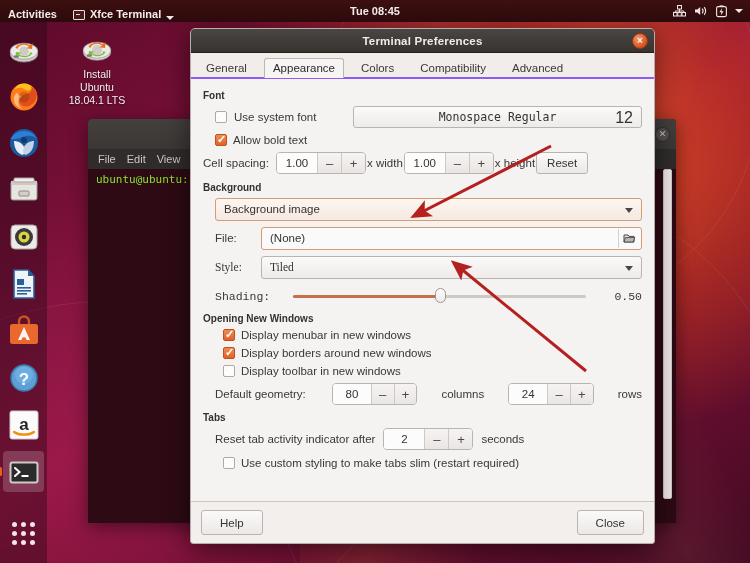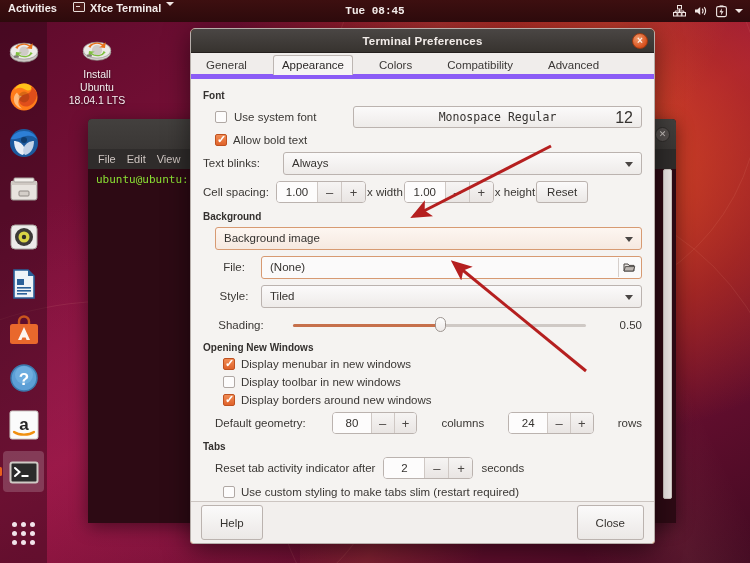--- a/index.html
+++ b/index.html
@@ -33,27 +33,27 @@
 
   
   #topbar {
     position: absolute; left: 0; top: 0; width: 750px; height: 22px;
     background: linear-gradient(#3d0f10, #2d0a0c);
     color: #f3ecea;
     font-size: 11px; font-weight: bold;
     display: flex; align-items: center;
     z-index: 60;
   }
-  #topbar .tb-item { padding: 0 8px; height: 18px; display: flex; align-items: flex-start; gap: 5px; }
+  #topbar .tb-item { padding: 0 8px; height: 18px; display: flex; align-items: flex-end; gap: 5px; }
   #topbar .tb-center {
     position: absolute; left: 0; right: 0; top: 0; height: 22px;
     display: flex; align-items: center; justify-content: center;
     pointer-events: none;
   }
-  #topbar .tb-center .tb-clock { pointer-events: auto; padding: 0 8px; height: 22px; display: flex; align-items: center; font-family: Liberation Mono, monospace;}
+  #topbar .tb-center .tb-clock { pointer-events: auto; padding: 0 8px; height: 22px; display: flex; align-items: center;}
   #topbar .tb-right {
     position: absolute; right: 0; top: 0; height: 22px;
     display: flex; align-items: center; gap: 8px; padding-right: 7px;
   }
   .term-mini {
     width: 12px; height: 10px; border: 1.4px solid #e8dedb; border-radius: 1px;
     position: relative; background: #4a1a18;
   }
   .term-mini:before {
     content: ""; position: absolute; left: 2px; top: 3px; width: 4px; height: 1.4px; background: #e8dedb;
@@ -144,24 +144,24 @@
   #prefs .win-close {
     position: absolute; right: 6px; top: 4px;
     width: 16px; height: 16px; border-radius: 50%;
     background: radial-gradient(circle at 35% 32%, #f09a6a, #d8501d 70%, #b03f15 100%);
     border: 1px solid #9c3a12;
     color: #fff2ea; font-size: 10px; line-height: 14px; text-align: center; font-weight: bold;
   }
 
   .tabrow {
     flex: 0 0 auto;
-    display: flex; align-items: flex-end; gap: 17px;
+    display: flex; align-items: flex-end; gap: 8px;
     padding: 5px 6px 0 6px;
     background: #f0edeb;
-    border-bottom: 5px solid #8b5cf6;
+    border-bottom: 2px solid #8b5cf6;
     height: 26px;
   }
   .tab {
     font-size: 11.5px; color: #3b3836;
     padding: 3px 8px 4px 8px;
     border: 1px solid transparent; border-bottom: none;
     border-radius: 3px 3px 0 0;
     position: relative; top: 1px;
   }
   .tab.sel {
@@ -171,21 +171,21 @@
   .content {
     flex: 1 1 auto;
     background: #f5f3f1;
     padding: 8px 12px 0 12px;
     overflow: hidden;
     position: relative;
   }
   .sect-title { font-size: 10px; font-weight: bold; color: #33302e; margin: 3px 0 5px 0; }
   .row { display: flex; align-items: center; margin-bottom: 7px; height: 22px; }
   .lbl { font-size: 11.5px; color: #3a3734; }
-  .lbl.right { text-align: center; }
+  .lbl.right { text-align: left; }
 
   
   .chk {
     width: 12px; height: 12px; border: 1px solid #b0a8a4; border-radius: 2px;
     background: #fdfcfc; display: inline-block; position: relative; flex: 0 0 auto;
   }
   .chk.on { background: linear-gradient(#f08c54, #e0622a); border-color: #bf5120; }
   .chk.on:after {
     content: "✓"; position: absolute; left: 1px; top: -2px;
     color: #fff; font-size: 11px; line-height: 13px; font-weight: bold;
@@ -264,21 +264,21 @@
     top: 1px;
   }
 
   .footer {
     flex: 0 0 auto; height: 42px;
     border-top: 1px solid #ccc5c1;
     background: #f2efed;
     display: flex; align-items: center; justify-content: space-between;
     padding: 0 10px;
   }
-  .footer .btn { height: 35px; padding: 4px 18px; }
+  .footer .btn { height: 25px; padding: 4px 18px; }
 
   
   #annot { position: absolute; inset: 0; z-index: 90; pointer-events: none; }
 </style>
 </head>
 <body>
 
 <div id="desktop">
   <div class="wall-swoosh" style="left:330px; top:-120px; width:430px; height:430px;"></div>
   <div class="wall-swoosh" style="left:270px; top:190px; width:520px; height:520px;"></div>
@@ -344,27 +344,20 @@
         <span>Monospace Regular</span>
         <span class="fsize">12</span>
       </div>
     </div>
 
     <div class="chkrow" style="padding-left:12px; margin-top:-1px;">
       <span class="chk on"></span>
       <span class="lbl">Allow bold text</span>
     </div>
 
-    <div class="row" style="gap:8px;">
-      <span class="lbl" style="width:72px;">Text blinks:</span>
-      <div class="combo" style="flex:1 1 auto;">
-        <span>Always</span>
-        <span class="arw"></span>
-      </div>
-    </div>
 
     <div class="row" style="gap:1px;">
       <span class="lbl" style="width:72px;">Cell spacing:</span>
       <div class="spin">
         <span class="val">1.00</span>
         <span class="sbtn">–</span>
         <span class="sbtn">+</span>
       </div>
       <span class="lbl">x width</span>
       <div class="spin">
@@ -391,51 +384,51 @@
         <span>(None)</span>
         <span class="browse-btn">
           <svg width="13" height="11" viewBox="0 0 13 11">
             <path d="M1 2h4l1 1.4h5V9H1z" fill="#e6e2df" stroke="#4a4644" stroke-width="1"></path>
             <path d="M2.4 4.6h9.4L10.2 9H1z" fill="#bdb7b3" stroke="#4a4644" stroke-width="0.9"></path>
           </svg>
         </span>
       </div>
     </div>
 
-    <div class="row" style="padding-left:12px; gap:8px;">
+    <div class="row" style="padding-left:12px; gap:8px;font-family:Liberation Serif, serif;">
       <span class="lbl right" style="width:38px;">Style:</span>
       <div class="combo" style="flex:1 1 auto;">
         <span>Tiled</span>
         <span class="arw"></span>
       </div>
     </div>
 
-    <div class="row" style="padding-left:12px; gap:26px; margin-bottom:0;">
+    <div class="row" style="padding-left:12px; gap:26px; margin-bottom:0;font-family:Liberation Mono, monospace;">
       <span class="lbl right" style="width:52px;">Shading:</span>
       <div class="slider">
         <span class="trk-bg"></span>
         <span class="trk-fill" id="shadefill" style="width: 50%;"></span>
         <span class="knob" id="shadeknob" style="left: calc(50% - 5px);"></span>
       </div>
       <span class="lbl" style="width:30px; text-align:right;">0.50</span>
     </div>
 
     <div class="sect-title" style="margin-top:6px;">Opening New Windows</div>
 
     <div class="chkrow" style="padding-left:20px;">
       <span class="chk on"></span>
       <span class="lbl">Display menubar in new windows</span>
     </div>
     <div class="chkrow" style="padding-left:20px;">
+      <span class="chk on"></span>
+      <span class="lbl">Display borders around new windows</span>
+    </div>
+    <div class="chkrow" style="padding-left:20px;">
       <span class="chk"></span>
       <span class="lbl">Display toolbar in new windows</span>
-    </div>
-    <div class="chkrow" style="padding-left:20px;">
-      <span class="chk on"></span>
-      <span class="lbl">Display borders around new windows</span>
     </div>
 
     <div class="row" style="padding-left:12px; gap:24px; margin-top:2px;">
       <span class="lbl" style="width:98px;">Default geometry:</span>
       <div class="spin">
         <span class="val">80</span>
         <span class="sbtn">–</span>
         <span class="sbtn">+</span>
       </div>
       <span class="lbl">columns</span>

